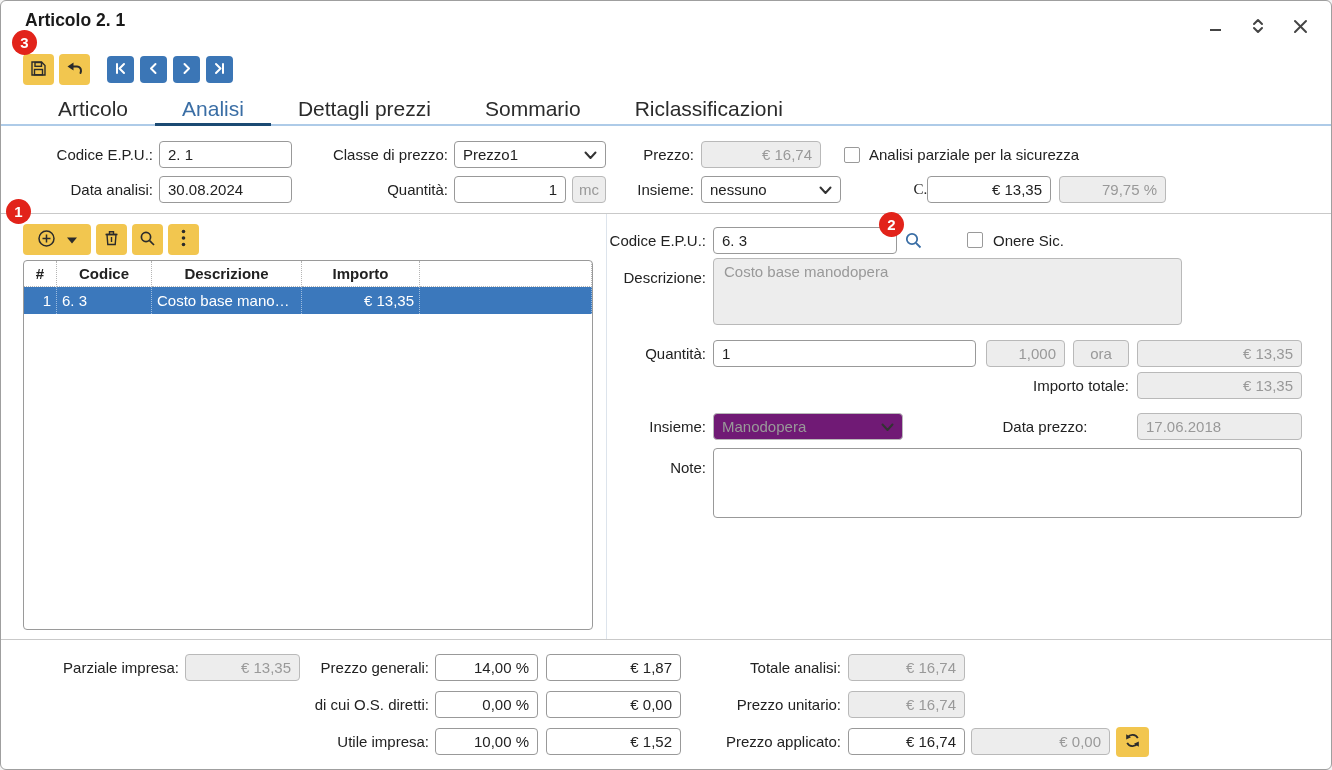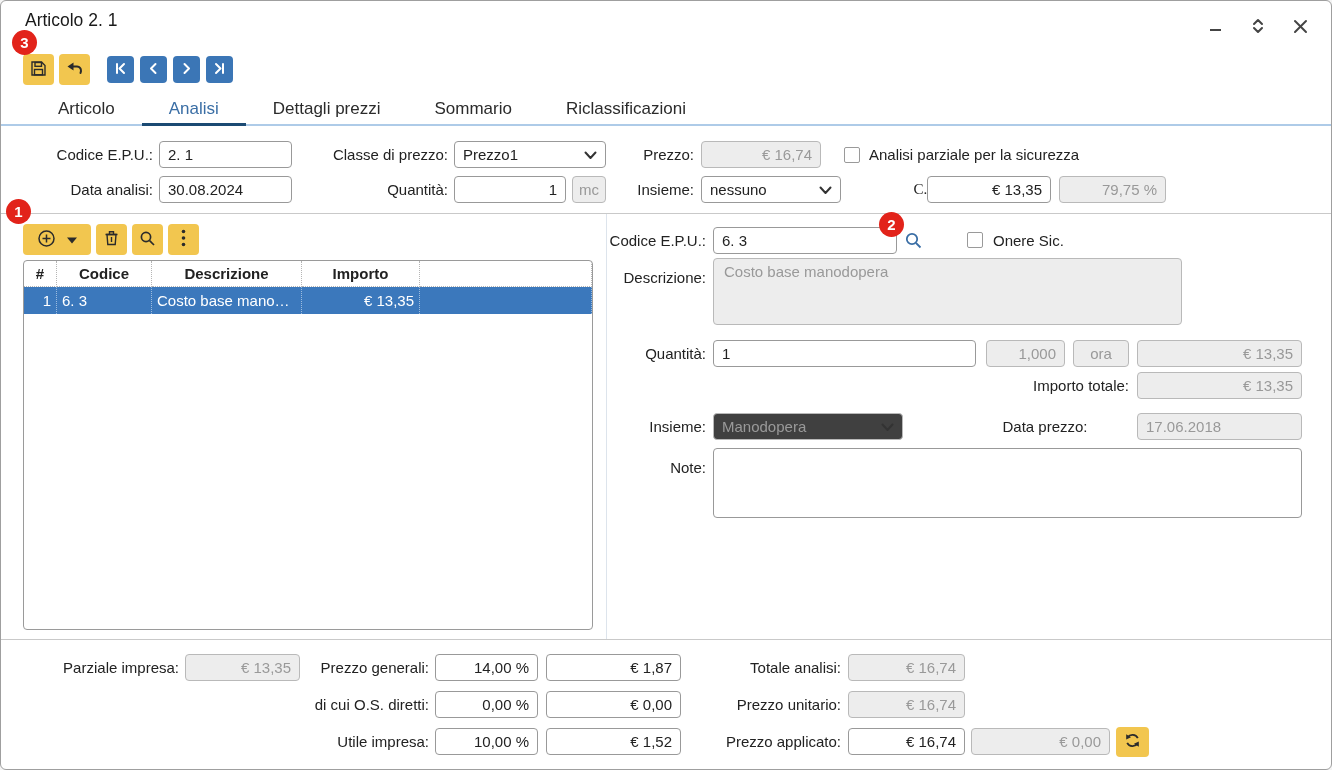--- a/index.html
+++ b/index.html
@@ -1,47 +1,47 @@
 <!DOCTYPE html>
 <html><head>
 <meta charset="utf-8">
 <style>
   html,body{margin:0;padding:0;background:#f4f4f4;}
   .win{position:relative;width:1330px;height:768px;margin:0 auto;background:#fff;
        border:1px solid #9f9f9f;border-radius:6px;overflow:hidden;
        font-family:"Liberation Sans",sans-serif;color:#222;}
   
-  .title{position:absolute;left:24px;top:9px;font-size:17.5px;font-weight:normal;color:#1a1a1a;white-space:nowrap;}
+  .title{position:absolute;left:24px;top:9px;font-size:17.5px;font-weight:bold;color:#1a1a1a;white-space:nowrap;}
   .winctl{position:absolute;top:12px;right:18px;display:flex;gap:16px;align-items:center;}
   .winctl .ctl{width:26px;height:26px;display:flex;align-items:center;justify-content:center;cursor:default;}
   
   .toolbar{position:absolute;left:22px;top:53px;display:flex;align-items:center;}
   .ybtn{width:31px;height:31px;background:#F2C64F;border:none;border-radius:4px;
         display:flex;align-items:center;justify-content:center;margin-right:5px;padding:0;}
   .ybtn.wide{width:68px;justify-content:space-around;padding:0 8px;}
   .bbtn{width:27px;height:27px;background:#3B76B6;border:none;border-radius:4px;
         display:flex;align-items:center;justify-content:center;margin-right:6px;padding:0;}
   .navgroup{display:flex;margin-left:12px;}
   
   .tabs{position:absolute;left:0;right:0;top:94px;height:31px;display:flex;
         padding-left:30px;border-bottom:2px solid #AECBE8;box-sizing:border-box;}
-  .tab{padding:0 27px;line-height:27px;font-size:17px;color:#2b2b2b;white-space:nowrap;cursor:default;}
+  .tab{padding:0 27px;line-height:27px;font-size:21px;color:#2b2b2b;white-space:nowrap;cursor:default;}
   .tab.active{color:#3A6EA5;border-bottom:3px solid #1B4A73;margin-bottom:-2px;}
   
   .lbl{position:absolute;font-size:15px;line-height:27px;text-align:right;color:#222;white-space:nowrap;}
   .lbl.left{text-align:left;}
   .fld{position:absolute;height:27px;box-sizing:border-box;border:1px solid #999;border-radius:4px;
        background:#fff;font:15px "Liberation Sans",sans-serif;color:#222;padding:0 8px;outline:none;}
   input.fld{line-height:25px;}
   .fld.num{text-align:right;}
   .fld.dis{background:#EDEDED;color:#999;border-color:#B9B9B9;line-height:25px;}
   .fld.btnlike{text-align:center;padding:0 4px;}
   .selwrap{position:absolute;height:27px;box-sizing:border-box;border:1px solid #999;border-radius:4px;
        background:#fff;display:flex;align-items:center;justify-content:space-between;padding:0 8px;font-size:15px;}
-  .selwrap.dis{background:#404040;color:#999;border-color:#B9B9B9;}
+  .selwrap.dis{background:#701a75;color:#999;border-color:#B9B9B9;}
   .cbx{position:absolute;width:16px;height:16px;border:1.5px solid #9a9a9a;border-radius:2px;background:#fff;box-sizing:border-box;}
   .area{position:absolute;box-sizing:border-box;border:1px solid #999;border-radius:4px;background:#fff;
         font-size:15px;padding:4px 10px;overflow:hidden;}
   .area.dis{background:#EDEDED;color:#999;border-color:#B9B9B9;}
   
   .main{position:absolute;left:0;right:0;top:212px;height:426px;border-top:1px solid #C9C9C9;box-sizing:border-box;}
   .vdiv{position:absolute;left:605px;top:0;bottom:0;width:1px;background:#DDE4EC;}
   .lefttools{position:absolute;left:22px;top:10px;display:flex;}
   
   .tbl{position:absolute;left:22px;top:46px;width:568px;height:368px;border:1px solid #9a9a9a;

